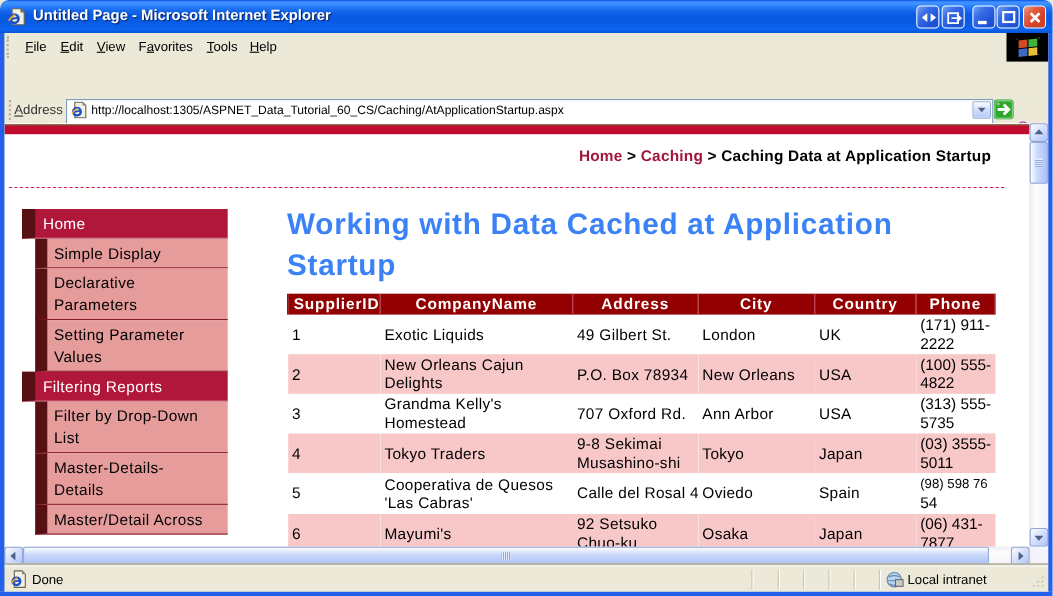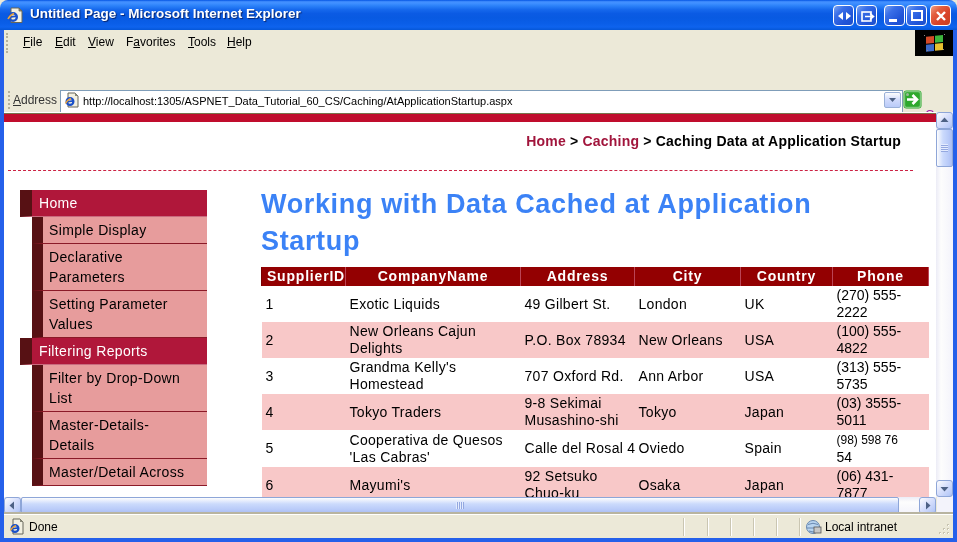--- a/index.html
+++ b/index.html
@@ -309,29 +309,29 @@
     </div>
     <div id="mainh">Working with Data Cached at Application<br>Startup</div>
     <table id="grid">
       <tbody>
           <tr>
             <th style="width:84px;text-align:right;">SupplierID</th>
             <th style="width:175px;">CompanyName</th>
             <th style="width:114px;">Address</th>
             <th style="width:106px;">City</th>
             <th style="width:92px;">Country</th>
-            <th style="width:96px;">Phone</th>
+            <th style="width:72px;">Phone</th>
           </tr>
       <tr>
             <td>1</td>
             <td>Exotic Liquids</td>
             <td>49 Gilbert St.</td>
             <td>London</td>
             <td>UK</td>
-            <td><span style="white-space:nowrap">(270) 555-</span><br>2222</td>
+            <td><span style="white-space:nowrap">(171) 911-</span><br>2222</td>
           </tr>
       <tr class="alt">
             <td>2</td>
             <td>New Orleans Cajun<br>Delights</td>
             <td>P.O. Box 78934</td>
             <td>New Orleans</td>
             <td>USA</td>
             <td><span style="white-space:nowrap">(100) 555-</span><br>4822</td>
           </tr>
       <tr>

